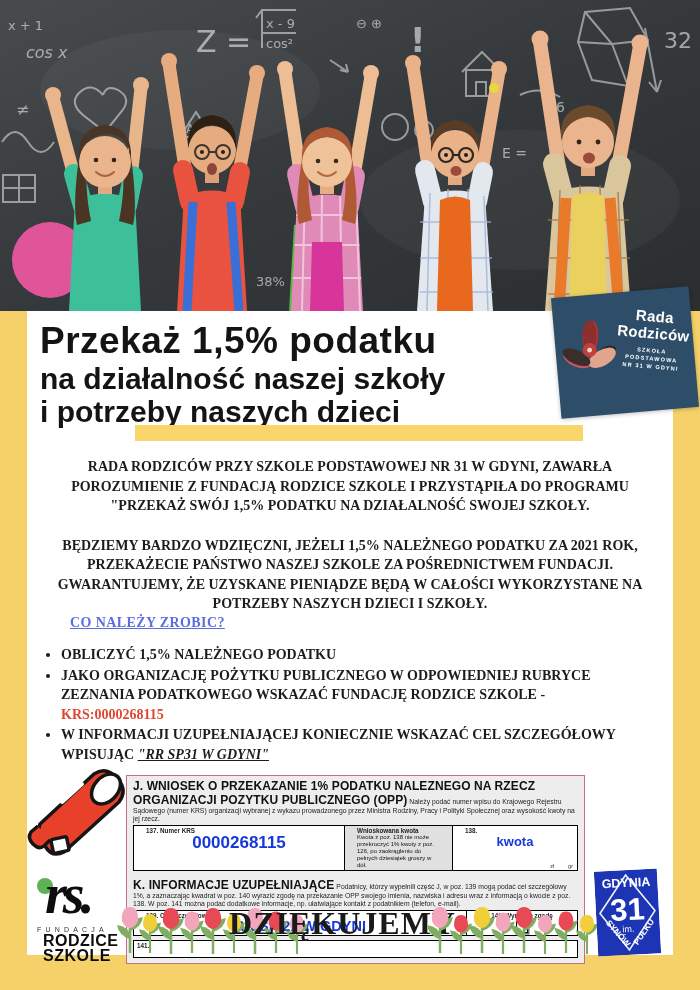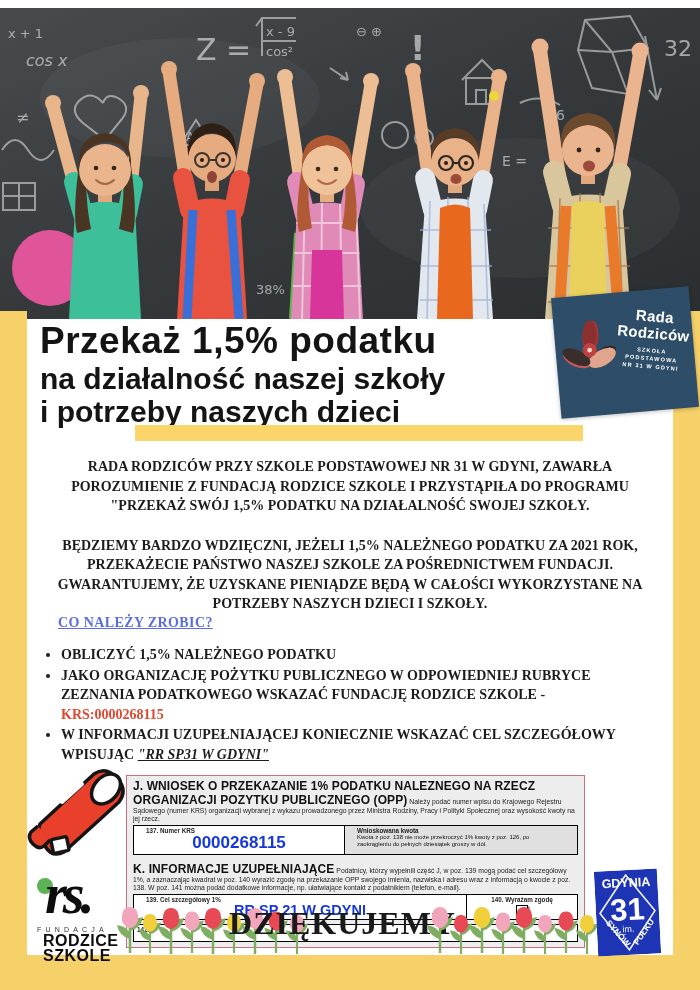--- a/index.html
+++ b/index.html
@@ -1,20 +1,20 @@
 <!DOCTYPE html>
 <html><head>
 <meta charset="utf-8">
 <style>
   html,body{margin:0;padding:0;}
   body{width:700px;height:990px;font-family:"Liberation Sans",sans-serif;}
   .page{position:relative;width:700px;height:990px;background:#ffffff;overflow:hidden;}
 
   
-  .photo{position:absolute;left:0;top:8px;width:700px;height:270px;background:#34383a;}
+  .photo{position:absolute;left:0;top:0;width:700px;height:270px;background:#34383a;}
 
   
   .frame-left,.frame-right{position:absolute;top:311px;bottom:0;width:27px;background:#f6d169;}
   .frame-left{left:0;} .frame-right{right:0;}
   .frame-bottom{position:absolute;left:0;right:0;bottom:0;height:35px;background:#f6d169;}
 
   
   .logo-card{position:absolute;left:556px;top:292px;width:138px;height:121px;background:#2e4d68;
     transform:rotate(-5deg);box-shadow:0 1px 4px rgba(0,0,0,.25);}
   .logo-card .emblem{position:absolute;left:5px;top:26px;}
@@ -23,21 +23,21 @@
   .logo-text .sub{margin-top:5px;font-size:5.6px;font-weight:bold;letter-spacing:1.1px;line-height:8px;}
 
   
   .title{position:absolute;left:40px;top:320px;width:560px;text-align:left;color:#141414;font-weight:bold;}
   .title .t1{font-size:37px;line-height:42px;letter-spacing:.5px;}
   .title .t2{font-size:30px;line-height:33px;}
   .title-underline{position:absolute;left:135px;top:425px;width:448px;height:16px;background:#f9d56a;}
   .intro{position:absolute;left:50px;top:457px;width:600px;text-align:center;
     font-family:"Liberation Serif",serif;font-weight:600;font-size:14px;line-height:19.5px;color:#1c1c1c;}
   .intro p{margin:0 0 20px 0;}
-  .howto-link{position:absolute;left:58px;top:615px;font-family:"Liberation Serif",serif;
+  .howto-link{position:absolute;left:70px;top:615px;font-family:"Liberation Serif",serif;
     font-weight:600;font-size:14px;color:#5a6ee0;text-decoration:underline;letter-spacing:.4px;}
   .bullets{position:absolute;left:45px;top:645px;width:590px;margin:0;padding:0 0 0 16px;
     font-family:"Liberation Serif",serif;font-weight:600;font-size:14px;line-height:19.5px;color:#1c1c1c;}
   .bullets li{margin:0 0 1px 0;}
   .krs{color:#dd4930;}
   .quote{font-style:italic;text-decoration:underline;font-weight:700;}
 
   
   .taxform{position:absolute;left:126px;top:775px;width:457px;background:#ededed;
     border:1px solid #c4717f;color:#111;font-size:7px;}
@@ -359,20 +359,25 @@
     </div>
     <div class="frow">
       <div class="fbox box-137">
         <div class="flabel">137. Numer KRS</div>
         <div class="fvalue v-krs">0000268115</div>
       </div>
       <div class="fbox box-wk">
         <div class="flabel">Wnioskowana kwota</div>
         <div class="wk-note">Kwota z poz. 138 nie może przekroczyć 1% kwoty z poz. 126, po zaokrągleniu do pełnych dziesiątek groszy w dół.</div>
       </div>
+      <div class="fbox box-138">
+        <div class="flabel">138.</div>
+        <div class="fvalue v-kwota">kwota</div>
+        <div class="zlgr"><span style="margin-left:0">zł</span><span>gr</span></div>
+      </div>
     </div>
 
     <div class="sec">
       <span class="sec-title">K. INFORMACJE UZUPEŁNIAJĄCE</span>
       <span class="sec-note">Podatnicy, którzy wypełnili część J, w poz. 139 mogą podać cel szczegółowy 1%, a zaznaczając kwadrat w poz. 140 wyrazić zgodę na przekazanie OPP swojego imienia, nazwiska i adresu wraz z informacją o kwocie z poz. 138. W poz. 141 można podać dodatkowe informacje, np. ułatwiające kontakt z podatnikiem (telefon, e-mail).</span>
     </div>
     <div class="frow">
       <div class="fbox box-139">
         <div class="flabel">139. Cel szczegółowy 1%</div>
         <div class="fvalue v-cel">RR SP 21 W GDYNI</div>

